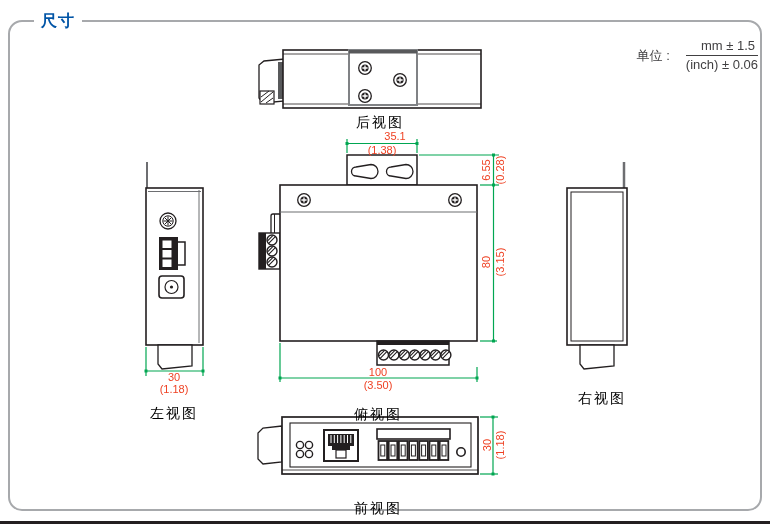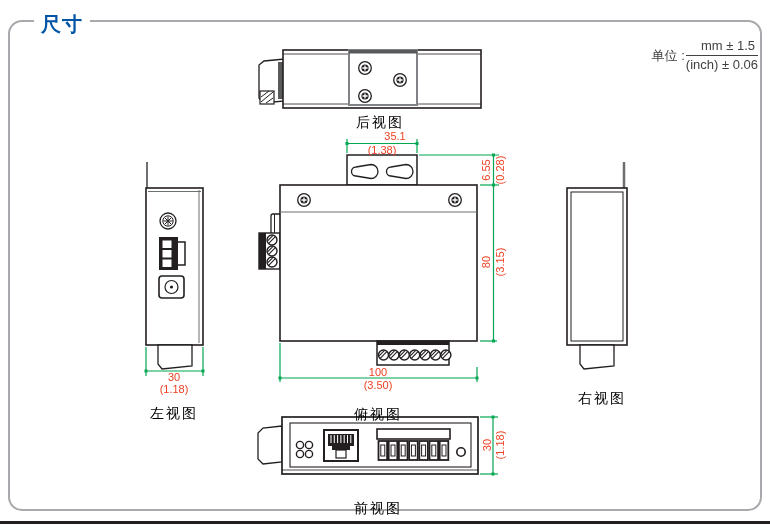--- a/index.html
+++ b/index.html
@@ -1,23 +1,23 @@
 <!DOCTYPE html>
 <html><head>
 <meta charset="utf-8">
 <style>
   html,body{margin:0;padding:0;background:#fff;}
   .page{position:relative;width:770px;height:532px;background:#fff;
         font-family:"Liberation Sans",sans-serif;overflow:hidden;}
   .frame{position:absolute;left:8px;top:20px;width:754px;height:491px;
          box-sizing:border-box;border:2px solid #a7a9ac;border-radius:14px;}
   .title{position:absolute;left:34px;top:11px;background:#fff;padding:0 7px;
-         color:#0054a6;font-weight:bold;font-size:20px;letter-spacing:1px;}
+         color:#0054a6;font-weight:bold;font-size:16px;letter-spacing:1px;}
   .units{position:absolute;right:12px;top:38px;display:flex;align-items:center;
-         gap:1px;color:#414042;font-size:13px;}
+         gap:16px;color:#414042;font-size:13px;}
   .units .frac{text-align:right;line-height:1.25;}
   .units .frac .mm{border-bottom:1.5px solid #414042;padding:0 3px 1px;}
   .units .frac .inch{padding-top:1px;}
   .bottom-bar{position:absolute;left:0;top:521px;width:770px;height:3px;background:#231f20;}
   .dim{position:absolute;color:#ef4123;font-size:11px;line-height:1;white-space:nowrap;
        transform:translate(-50%,-50%);}
   .dim.rot{transform:translate(-50%,-50%) rotate(-90deg);}
   .view-label{position:absolute;color:#000000;font-size:14px;line-height:1;
        white-space:nowrap;letter-spacing:2px;transform:translate(-50%,-50%);}
   svg{position:absolute;left:0;top:0;}

